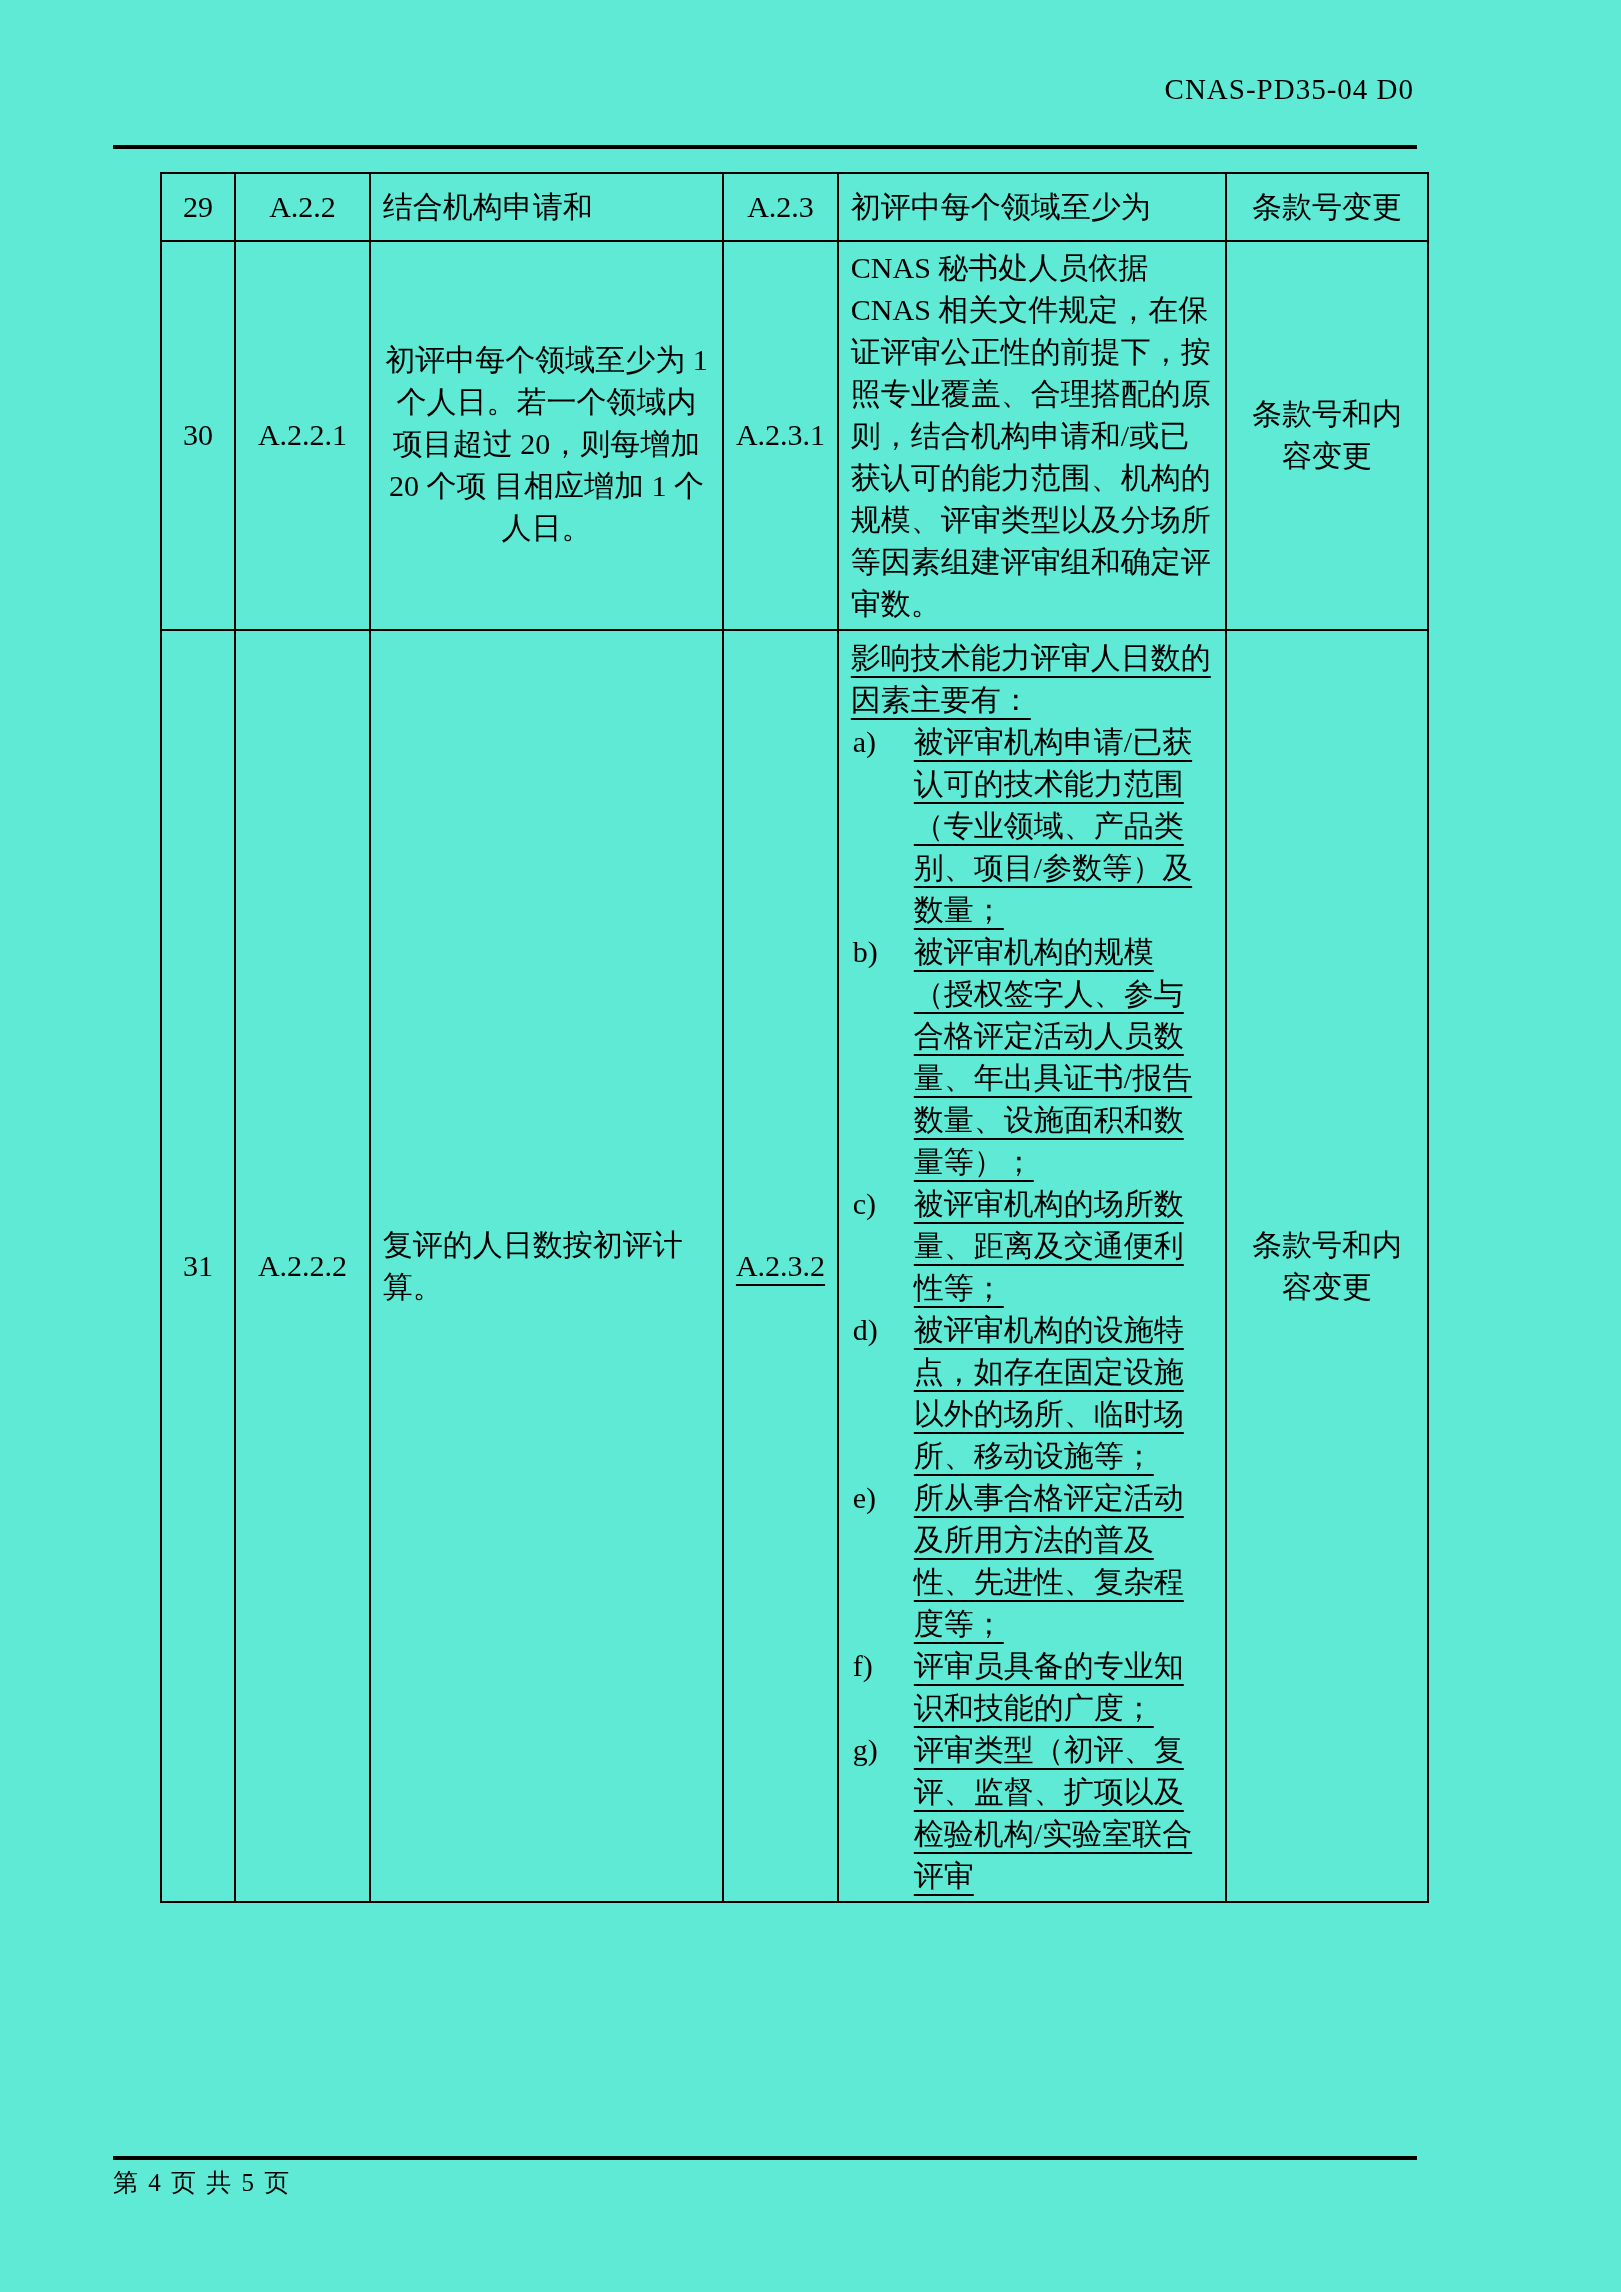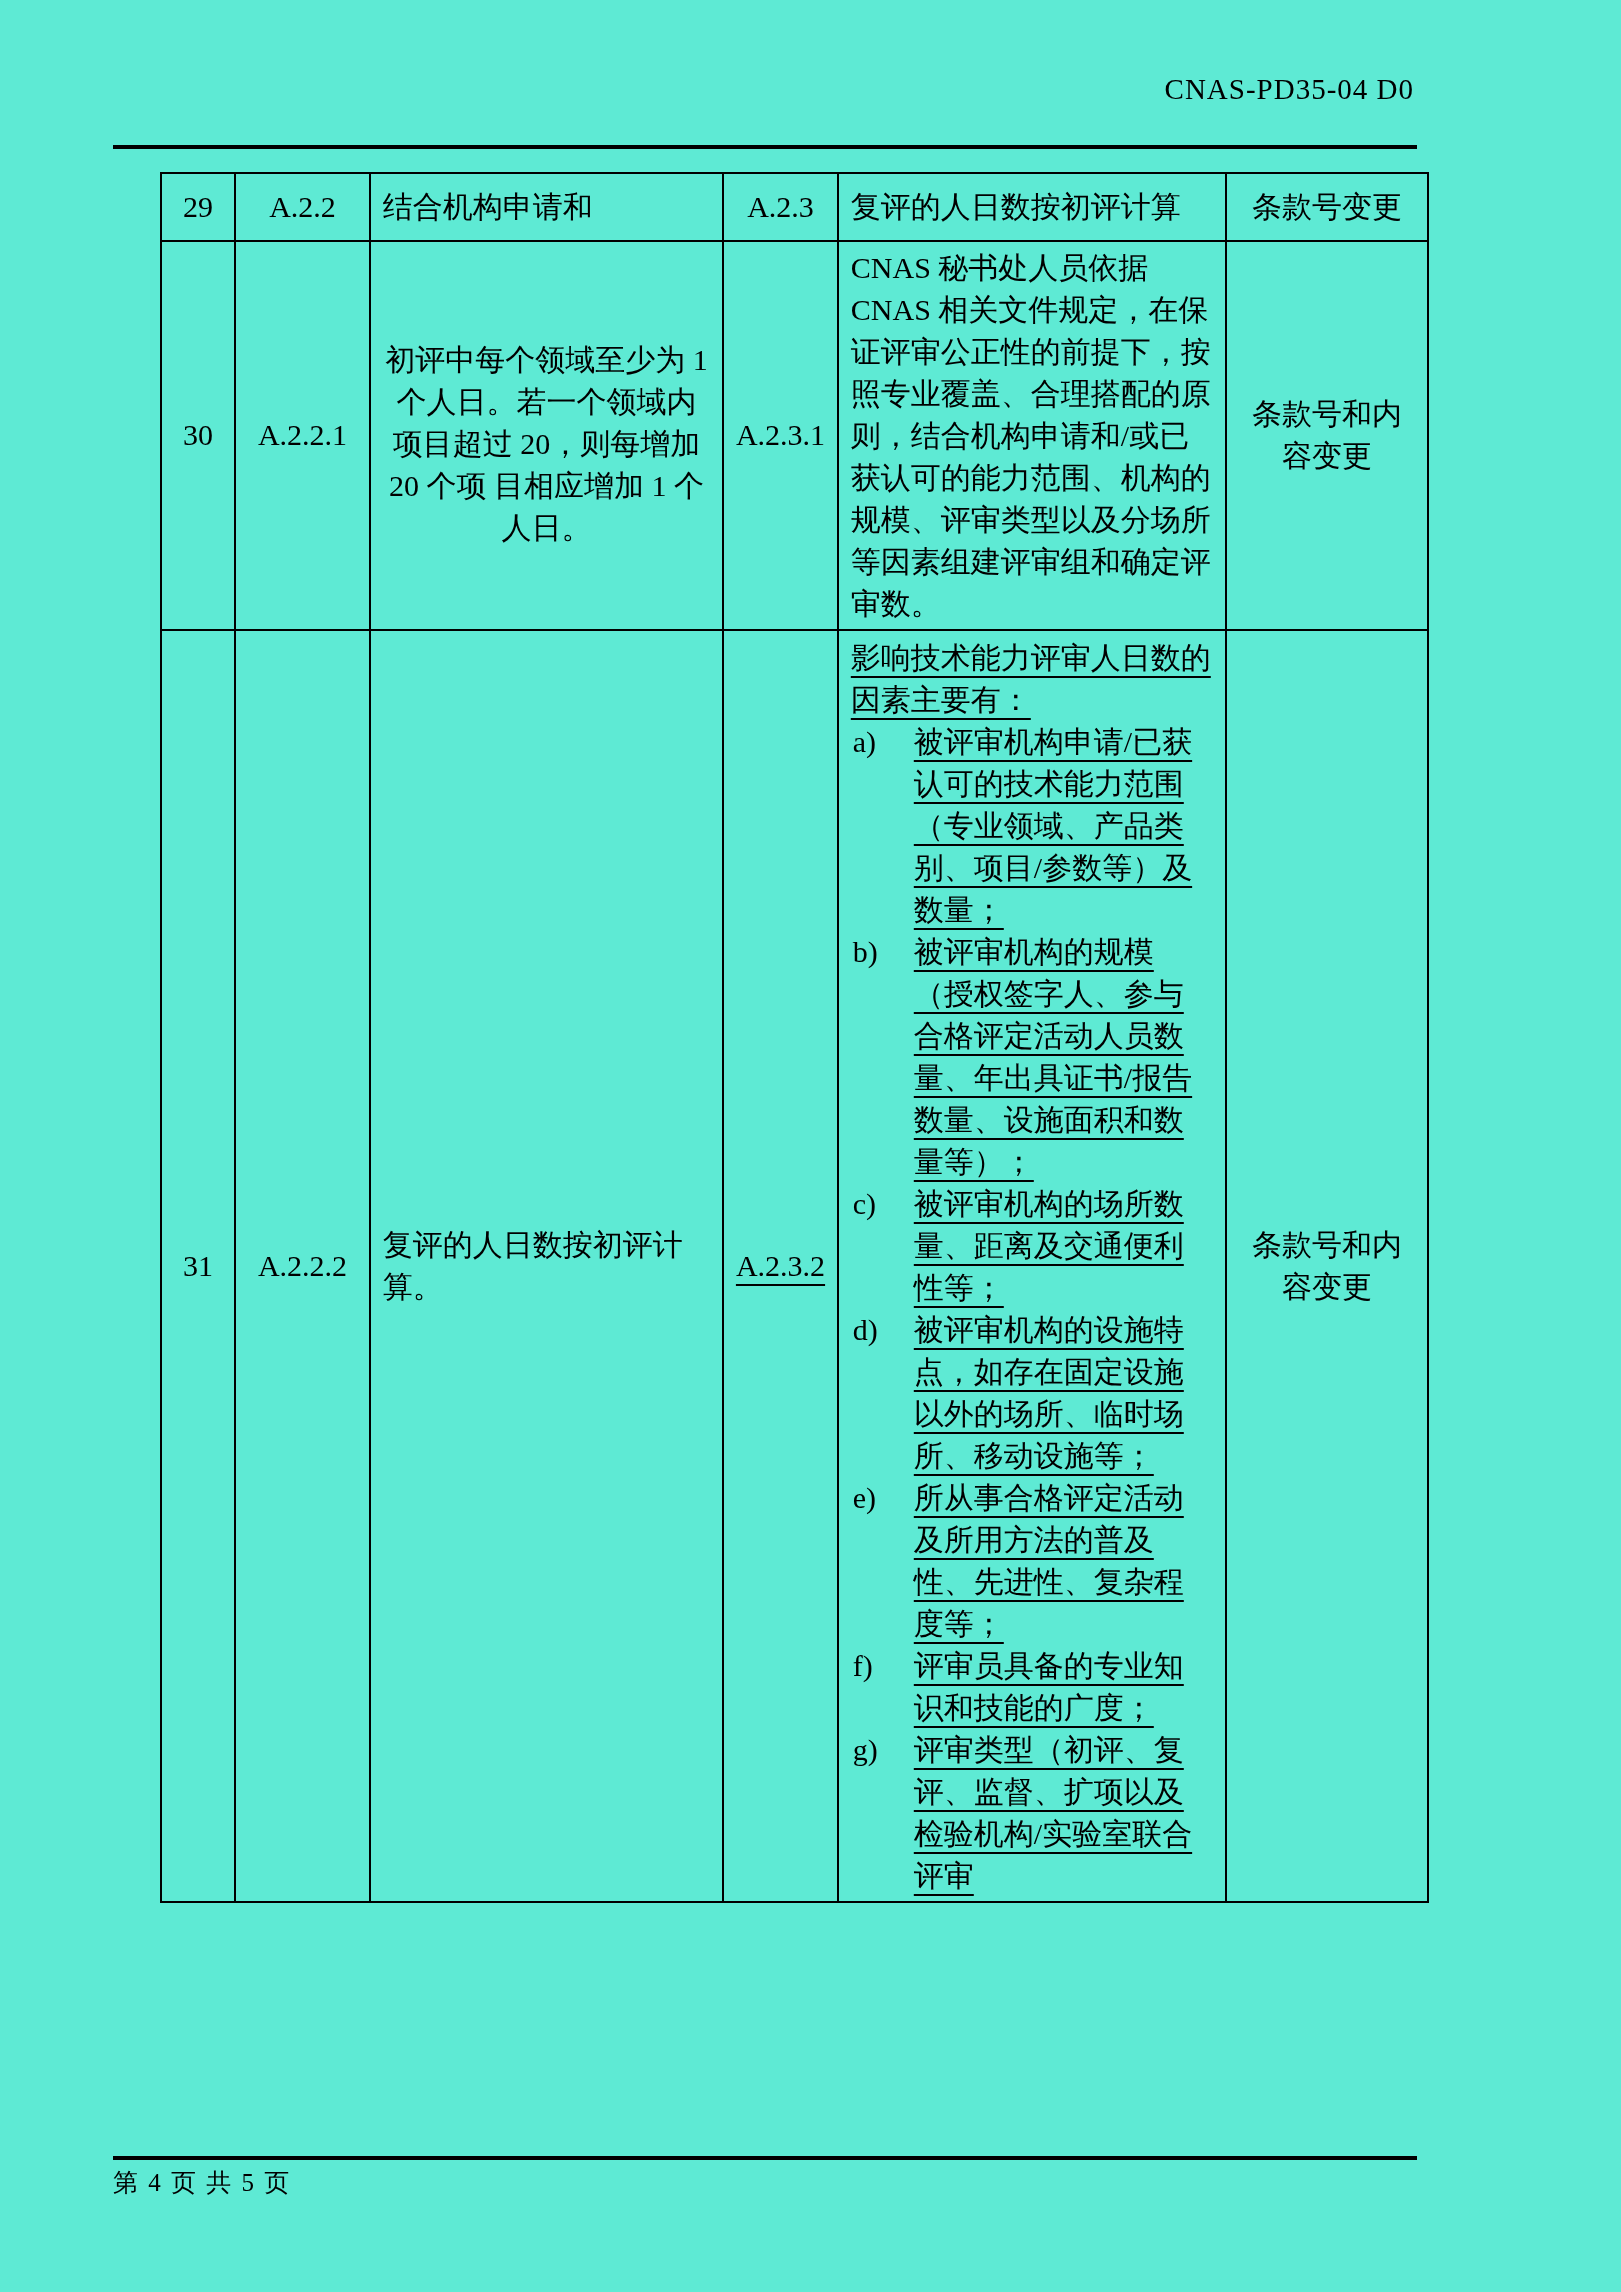--- a/index.html
+++ b/index.html
@@ -84,21 +84,21 @@
       <col style="width:202px">
     </colgroup>
 
     <tbody>
 
     <tr style="height:68px;">
       <td class="c">29</td>
       <td class="c clause">A.2.2</td>
       <td>结合机构申请和</td>
       <td class="c clause">A.2.3</td>
-      <td>复评的人日数按初评计算</td>
+      <td>初评中每个领域至少为</td>
       <td class="c">条款号变更</td>
     </tr>
 
     <tr style="height:339px;">
       <td class="c">30</td>
       <td class="c clause">A.2.2.1</td>
       <td class="top" style="padding-top:21.6px;text-align:center;">初评中每个领域至少为 1 个人日。若一个领域内项目超过 20，则每增加 20 个项 目相应增加 1 个人日。</td>
       <td class="c clause">A.2.3.1</td>
       <td class="top" style="padding-top:4.9px;">CNAS 秘书处人员依据 CNAS 相关文件规定，在保证评审公正性的前提下，按照专业覆盖、合理搭配的原则，结合机构申请和/或已获认可的能力范围、机构的规模、评审类型以及分场所等因素组建评审组和确定评审数。</td>
       <td class="c">条款号和内容变更</td>

